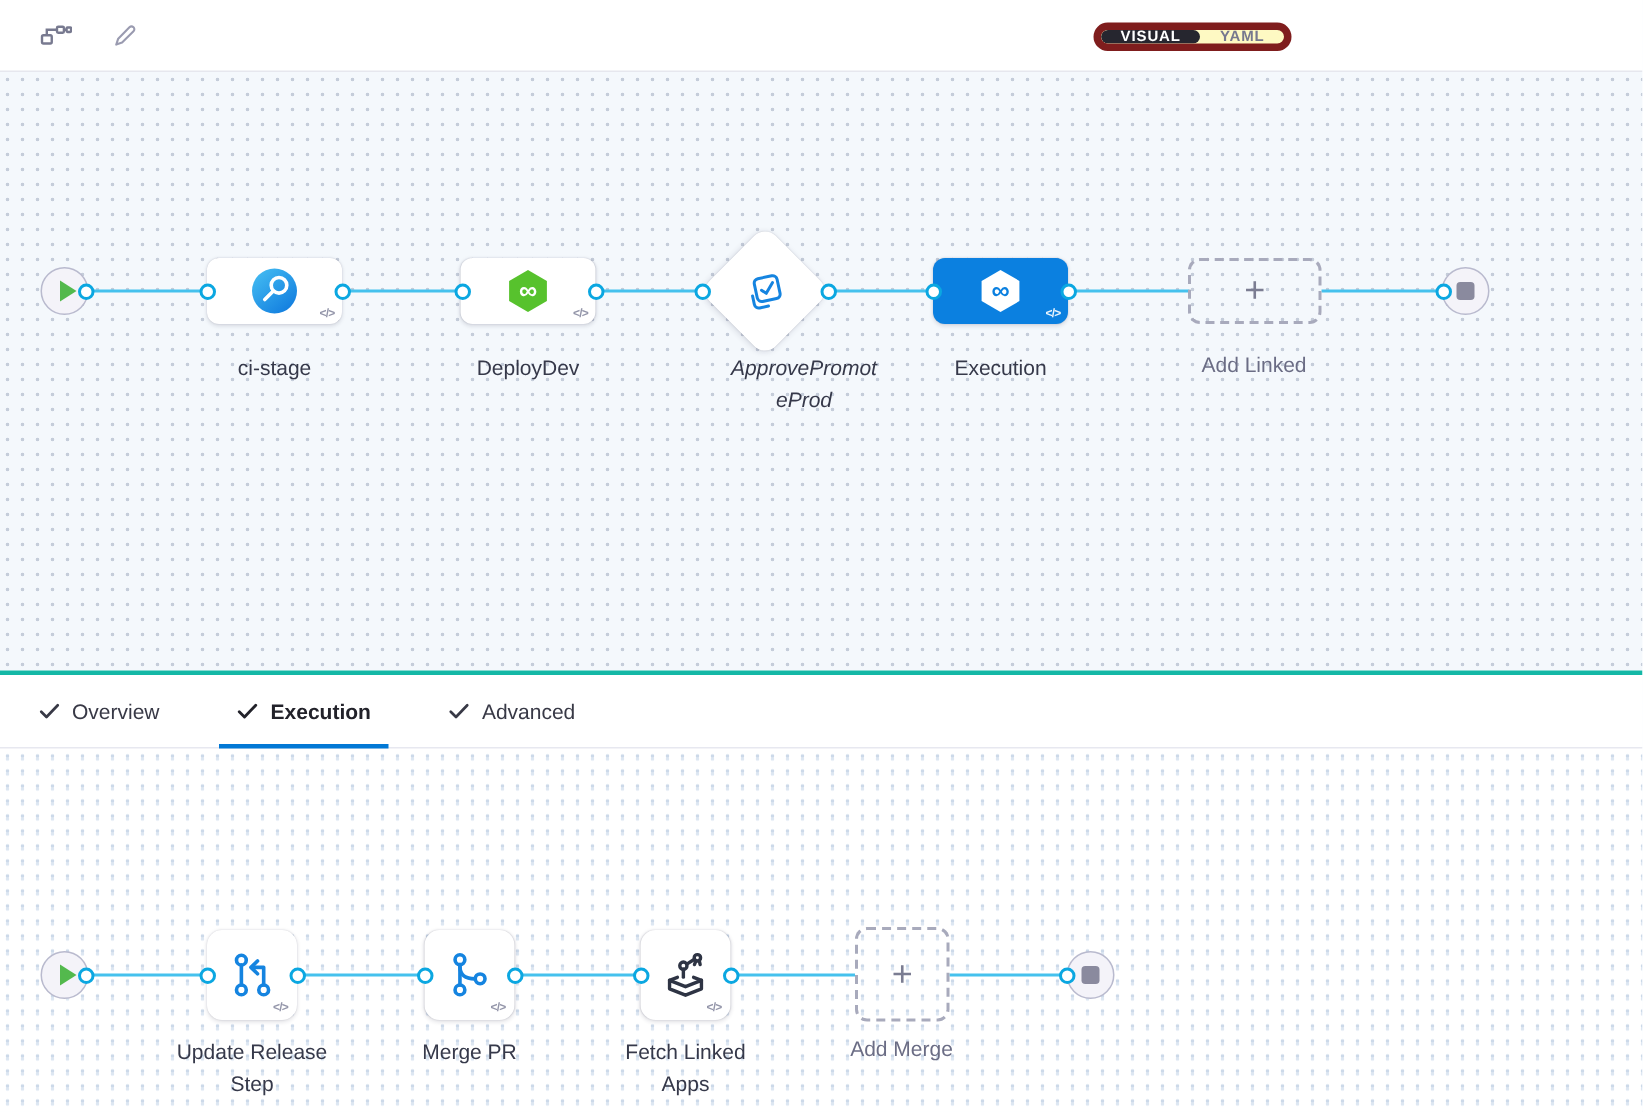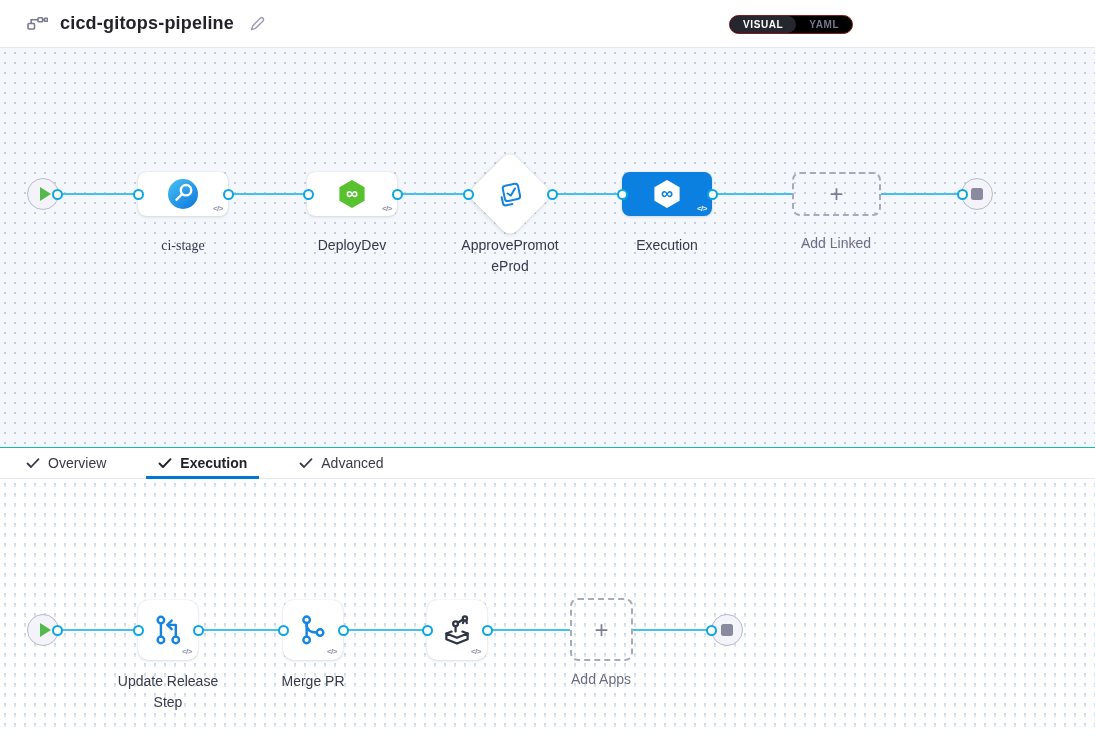--- a/index.html
+++ b/index.html
@@ -8,22 +8,22 @@
   .app { position:relative; width:1095px; height:741px; }
 
   
   .hdr { position:relative; height:48px; background:#fff;
     border-bottom:1px solid #e6e7ee; display:flex; align-items:center;
     padding-left:26px; z-index:5; }
   .hdr-icon { display:flex; margin-right:12px; }
   .hdr-title { font-size:18px; font-weight:bold; color:#22222a; letter-spacing:.2px; }
   .hdr-pencil { display:flex; margin-left:14px; cursor:pointer; }
   .toggle { position:absolute; left:729px; top:15px; height:19px;
-    display:inline-flex; align-items:stretch; border:1px solid #7f1d1d;
-    border-radius:10px; background:#000000; overflow:hidden; }
+    display:inline-flex; align-items:stretch; border:5px solid #7f1d1d;
+    border-radius:10px; background:#fef9c3; overflow:hidden; }
   .tseg { display:flex; align-items:center; padding:0 13px; font-size:10px;
     font-weight:bold; letter-spacing:.6px; color:#77788e; cursor:pointer; }
   .tseg.active { background:#26262f; color:#fff; border-radius:10px; }
 
   
   .stage-canvas { position:relative; height:399px; background-color:#f4f8fc;
     background-image:radial-gradient(circle,#c5cdda 1px,transparent 1.4px);
     background-size:10px 10px; overflow:hidden; }
   .exec-canvas { position:relative; height:253px; background-color:#ffffff;
     background-image:
@@ -77,22 +77,22 @@
   .hex.green { background:#57c22d; }
   .hex.white { background:#fff; }
   .inf { font-size:17px; font-weight:bold; line-height:1; margin-top:-2px; }
   .hex.green .inf { color:#fff; }
   .hex.white .inf { color:#0b80e0; }
 
   .ci-ball { width:30px; height:30px; border-radius:50%;
     background:linear-gradient(140deg,#41b9f1 10%,#1581e0 85%); position:relative; }
 
   
-  .tabbar { position:relative; height:32px; background:#fff;
-    border-top:1px solid #14b8a6; border-bottom:1px solid #e7e8f0;
+  .tabbar { position:relative; height:52px; background:#fff;
+    border-top:3px solid #14b8a6; border-bottom:1px solid #e7e8f0;
     display:flex; align-items:stretch; padding-left:14px; z-index:5; }
   .tab { position:relative; display:flex; align-items:center; gap:8px;
     padding:0 12px; margin-right:28px; font-size:14px; color:#383946; cursor:pointer; }
   .tab.active { font-weight:bold; color:#22222a;justify-content:flex-end; }
   .tab.active::after { content:""; position:absolute; left:0; right:0; bottom:-1px;
     height:3px; background:#0278d5; }
 </style>
 </head>
 <body>
 
@@ -101,21 +101,20 @@
   <header class="hdr">
     <span class="hdr-icon">
       <svg width="22" height="22" viewBox="0 0 22 22" fill="none" stroke="#787a90" stroke-width="1.6">
         <rect x="2" y="10.5" width="6.5" height="5.5" rx="1"></rect>
         <path d="M5.2 10.5 V6.8 H12"></path>
         <rect x="12" y="4.8" width="4.6" height="4" rx="0.8"></rect>
         <path d="M16.6 6.8 H18.4"></path>
         <rect x="18.4" y="5.3" width="3" height="3" rx="0.6"></rect>
       </svg>
     </span>
-    <h1 class="hdr-title">cicd-gitops-pipeline</h1>
     <span class="hdr-pencil">
       <svg width="18" height="18" viewBox="0 0 18 18" fill="none" stroke="#9a9bb0" stroke-width="1.4" stroke-linejoin="round">
         <path d="M3.5 14.7 L4.8 10.8 L12.3 3.2 a1.9 1.9 0 0 1 2.7 2.7 L7.4 13.4 Z"></path>
       </svg>
     </span>
     <div class="toggle">
       <span class="tseg active">VISUAL</span>
       <span class="tseg">YAML</span>
     </div>
   </header>
@@ -176,23 +175,23 @@
     <span class="ring" style="left:132.5px; top:140.5px;"></span>
     <span class="ring" style="left:222.5px; top:140.5px;"></span>
     <span class="ring" style="left:302.5px; top:140.5px;"></span>
     <span class="ring" style="left:391.5px; top:140.5px;"></span>
     <span class="ring" style="left:462.5px; top:140.5px;"></span>
     <span class="ring" style="left:546.5px; top:140.5px;"></span>
     <span class="ring" style="left:616.5px; top:140.5px;"></span>
     <span class="ring" style="left:706.5px; top:140.5px;"></span>
     <span class="ring" style="left:956.5px; top:140.5px;"></span>
 
-    <div class="nlabel" style="left:123px; top:187px; width:120px;font-family:Liberation Serif, serif;">ci-stage</div>
+    <div class="nlabel" style="left:123px; top:187px; width:120px;">ci-stage</div>
     <div class="nlabel" style="left:292px; top:187px; width:120px;">DeployDev</div>
-    <div class="nlabel brk" style="left:459px; top:187px; width:102px;">ApprovePromoteProd</div>
+    <div class="nlabel brk" style="left:485px; top:187px; width:102px;font-style:italic;">ApprovePromoteProd</div>
     <div class="nlabel" style="left:607px; top:187px; width:120px;">Execution</div>
     <div class="nlabel gray" style="left:776px; top:185px; width:120px;">Add Linked</div>
   </div>
 
   <nav class="tabbar">
     <div class="tab">
       <svg width="14" height="14" viewBox="0 0 14 14" fill="none" stroke="#383946" stroke-width="1.8" stroke-linecap="round" stroke-linejoin="round">
           <polyline points="1.5,7.5 5,11 12.5,3.2"></polyline>
         </svg>
       <span>Overview</span>
@@ -267,16 +266,17 @@
     <span class="ring" style="left:132.5px; top:145.5px;"></span>
     <span class="ring" style="left:192.5px; top:145.5px;"></span>
     <span class="ring" style="left:277.5px; top:145.5px;"></span>
     <span class="ring" style="left:337.5px; top:145.5px;"></span>
     <span class="ring" style="left:421.5px; top:145.5px;"></span>
     <span class="ring" style="left:481.5px; top:145.5px;"></span>
     <span class="ring" style="left:705.5px; top:145.5px;"></span>
 
     <div class="nlabel" style="left:108px; top:192px; width:120px;">Update Release Step</div>
     <div class="nlabel" style="left:253px; top:192px; width:120px;">Merge PR</div>
-    <div class="nlabel gray" style="left:541px; top:190px; width:120px;">Add Apps</div>
+    <div class="nlabel" style="left:407px; top:192px; width:100px;">Fetch Linked Apps</div>
+    <div class="nlabel gray" style="left:541px; top:190px; width:120px;">Add Merge</div>
   </div>
 
 </div>
 
 </body></html>

